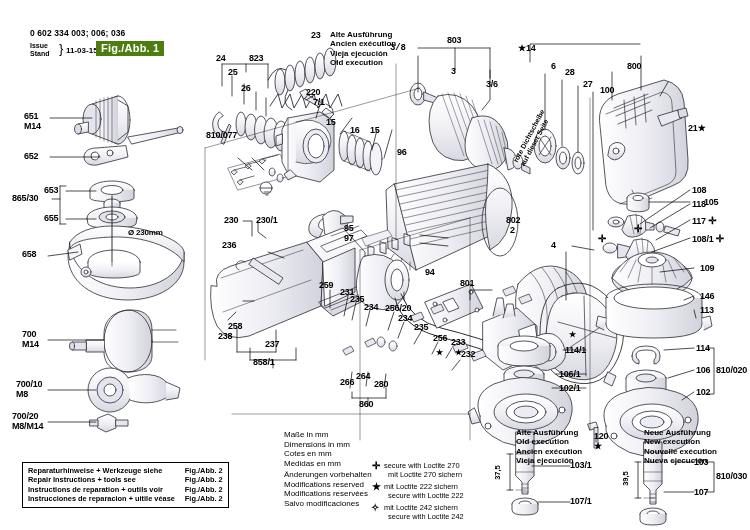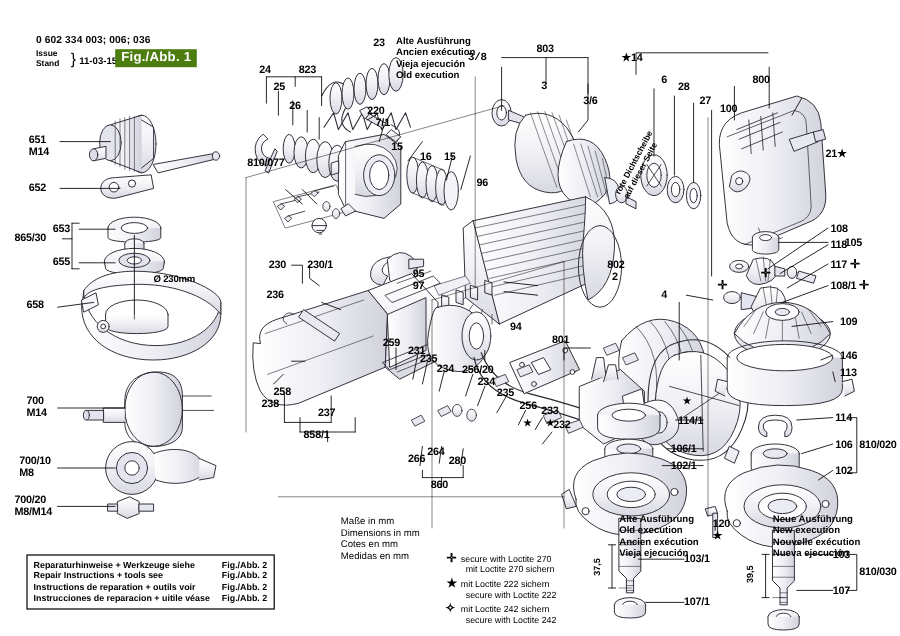--- a/index.html
+++ b/index.html
@@ -693,20 +693,24 @@
   <div class="exec" style="left:516px;top:428px;">Alte Ausführung
 Old execution
 Ancien exécution
 Vieja ejecución</div>
   <div class="rotdim" style="left:490px;top:468px;">37,5</div>
 
   <div class="blk" id="dims">Maße in mm
 Dimensions in mm
 Cotes en mm
 Medidas en mm</div>
+  <div class="blk" id="mods">Änderungen vorbehalten
+Modifications reserved
+Modifications reservées
+Salvo modificaciones</div>
 
   <div class="locsym" style="left:372px;top:461px;">✛</div>
   <div class="loc" style="left:384px;top:462px;"><span>secure with Loctite 270</span><br>&nbsp;&nbsp;<span>mit Loctite 270 sichern</span></div>
 
   <div class="locsym" style="left:372px;top:482px;">★</div>
   <div class="loc" style="left:384px;top:483px;"><span>mit Loctite 222 sichern</span><br>&nbsp;&nbsp;<span>secure with Loctite 222</span></div>
 
   <div class="locsym" style="left:371px;top:503px;">✧</div>
   <div class="loc" style="left:384px;top:504px;"><span>mit Loctite 242 sichern</span><br>&nbsp;&nbsp;<span>secure with Loctite 242</span></div>
 

